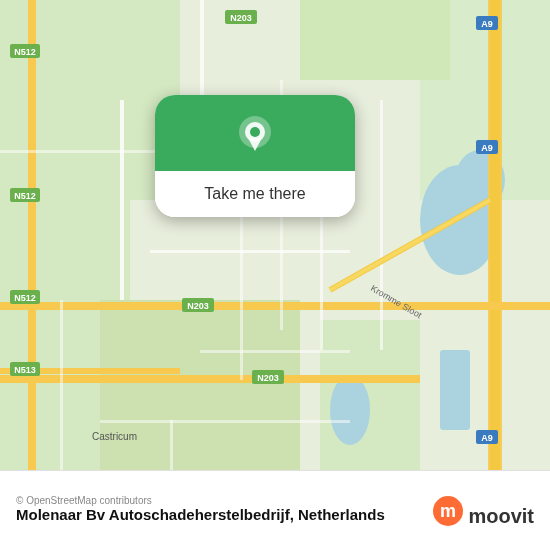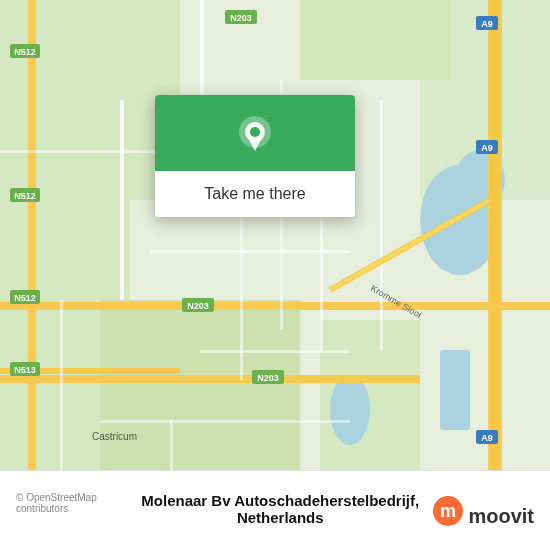--- a/index.html
+++ b/index.html
@@ -27,21 +27,21 @@
       top: 0; left: 0;
     }
 
     
     .popup-card {
       position: absolute;
       top: 100px;
       left: 140px;
       width: 200px;
       background: white;
-      border-radius: 4px;
+      border-radius: 20px;
       box-shadow: 0 4px 16px rgba(0,0,0,0.3);
       overflow: hidden;
       z-index: 10;
     }
 
     .popup-green-header {
       background: #3aaa5c;
       display: flex;
       justify-content: center;
       align-items: center;
@@ -73,20 +73,21 @@
       background: white;
       display: flex;
       align-items: center;
       justify-content: space-between;
       padding: 0 16px;
       border-top: 1px solid #e0e0e0;
     }
 
     .footer-left {
       display: flex;
+      flex-direction: column;
     }
 
     .footer-business {
       font-size: 15px;
       font-weight: bold;
       color: #111;
       margin-bottom: 3px;
       text-align: center;
     }
 

